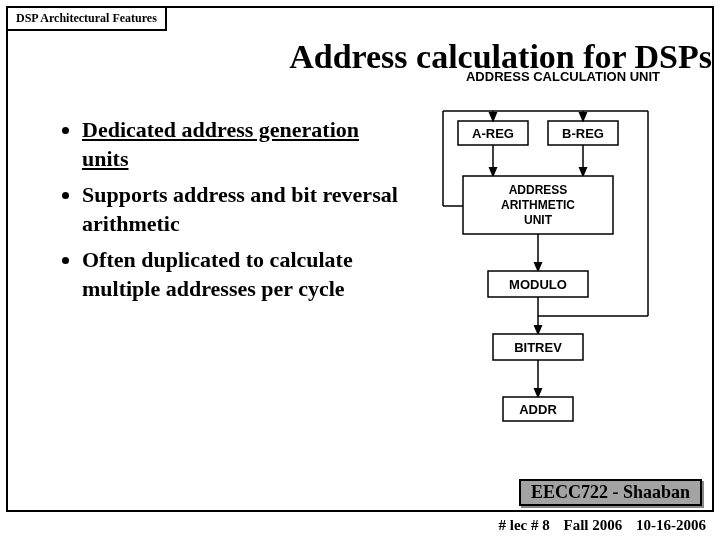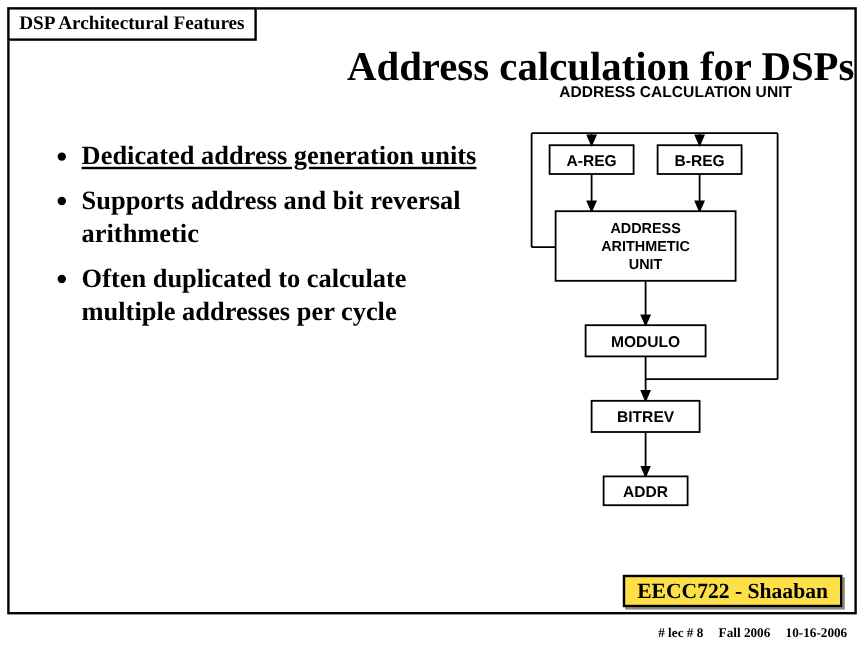--- a/index.html
+++ b/index.html
@@ -1,30 +1,30 @@
 <!DOCTYPE html>
 <html><head>
 <meta charset="utf-8">
 <style>
   * { margin: 0; padding: 0; box-sizing: border-box; }
   body { width: 720px; height: 540px; background: #fff; font-family: "Times New Roman", serif; position: relative; }
   .slide { position: absolute; top: 6px; left: 6px; right: 6px; bottom: 28px; border: 2px solid #000; }
-  .tag { position: absolute; top: -2px; left: -2px; border: 2px solid #000; background: #fff; padding: 3px 8px; font-size: 16px; font-weight: bold; font-family: "Times New Roman", serif; }
+  .tag { position: absolute; top: -2px; left: -2px; border: 2px solid #000; background: #fff; padding: 3px 8px; font-size: 12px; font-weight: bold; font-family: "Times New Roman", serif; }
   .title { text-align: right; font-size: 34px; font-weight: bold; margin-top: 30px; }
   .content { display: flex; margin-top: 40px; padding: 0 20px 0 40px; }
   .bullets { flex: 0 0 360px; font-size: 22px; font-weight: bold; }
-  .bullets li { list-style: disc; margin-left: 20px; margin-bottom: 8px; line-height: 1.3; }
+  .bullets li { list-style: disc; margin-left: 34px; margin-bottom: 8px; line-height: 1.3; }
   .underline { text-decoration: underline; }
   .diagram { flex: 1; position: relative; text-align: right; }
   .diagram svg { position: absolute; top: -50px; left: 0; }
   .box { fill: #fff; stroke: #000; stroke-width: 1.5; }
   .lbl { font-family: Arial, sans-serif; font-weight: bold; font-size: 13px; text-anchor: middle; }
   .lblsmall { font-family: Arial, sans-serif; font-weight: bold; font-size: 12px; text-anchor: middle; }
-  .footer-box { position: absolute; bottom: 4px; right: 10px; border: 2px solid #000; background: #fde047; padding: 1px 10px; font-size: 18px; font-weight: bold; box-shadow: 2px 2px 0 #888; }
-  .meta { position: absolute; bottom: 6px; right: 14px; font-size: 11px; font-weight: bold; font-family: "Times New Roman", serif; }
+  .footer-box { position: absolute; bottom: 4px; right: 10px; border: 2px solid #000; background: #a3a3a3; padding: 1px 10px; font-size: 18px; font-weight: bold; box-shadow: 2px 2px 0 #888; }
+  .meta { position: absolute; bottom: 6px; right: 14px; font-size: 15px; font-weight: bold; font-family: "Times New Roman", serif; }
   .meta span { margin-left: 10px; }
 </style>
 </head>
 <body>
 
 <div class="slide">
   <div class="tag">DSP Architectural Features</div>
   <div class="title">Address calculation for DSPs</div>
 
   <div class="content">

